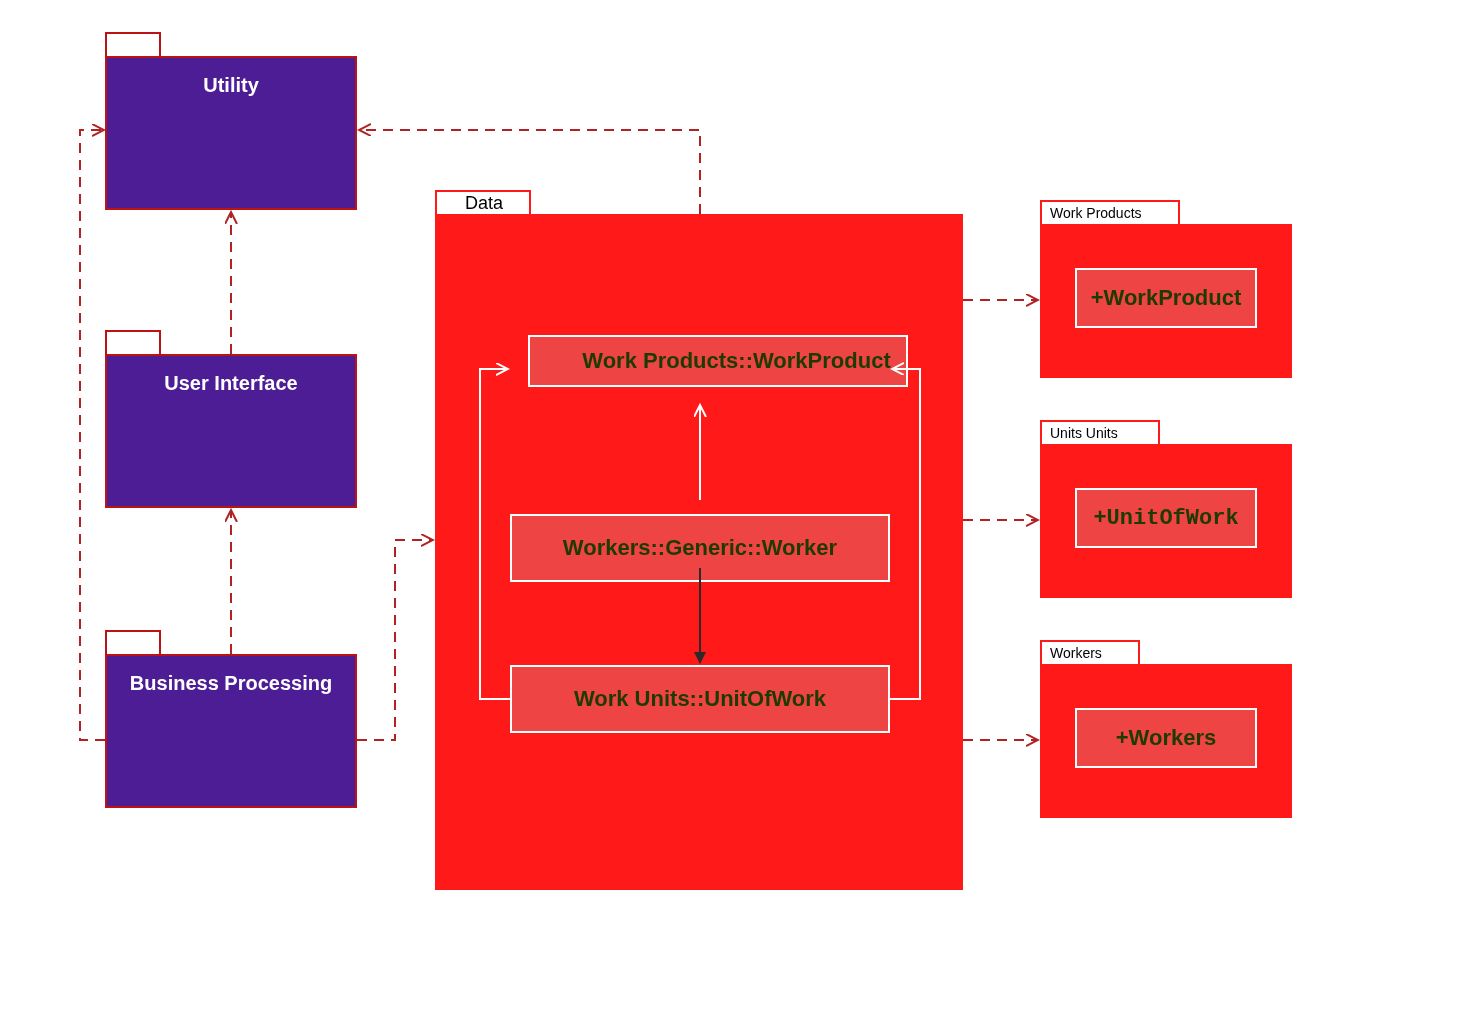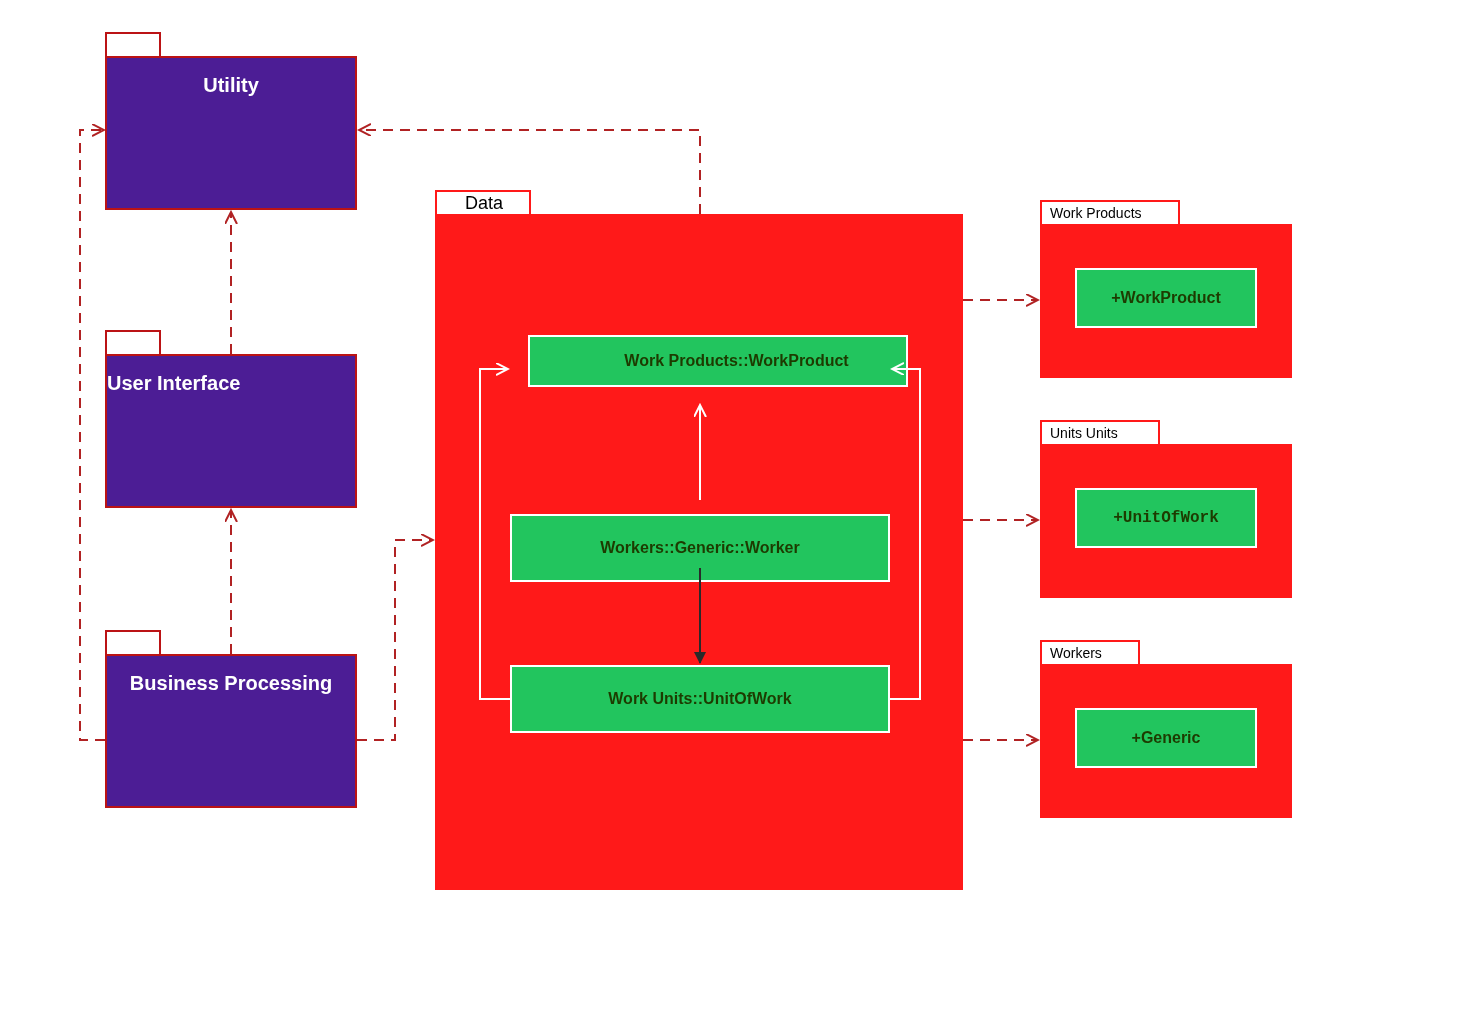--- a/index.html
+++ b/index.html
@@ -32,28 +32,28 @@
     box-sizing: border-box;
   }
   .pkg .label {
     color: #ffffff;
     font-weight: bold;
     font-size: 20px;
     position: absolute;
   }
   .class-box {
     position: absolute;
-    background: #22c55e;
+    background: #ef4444;
     border: 2px solid #ffffff;
     box-sizing: border-box;
     display: flex;
     align-items: center;
     justify-content: center;
     font-weight: bold;
-    font-size: 16px;
+    font-size: 22px;
     color: #1d3b00;
   }
   svg.overlay {
     position: absolute;
     left: 0; top: 0;
     width: 1460px; height: 1026px;
     pointer-events: none;
   }
 </style>
 </head>
@@ -62,21 +62,21 @@
 <div class="pkg" style="left:105px; top:32px; width:252px; height:178px;">
   <div class="tab" style="left:0; top:0; width:56px; border-color:#bb1315; background:#ffffff;"></div>
   <div class="body" style="left:0; top:24px; width:252px; height:154px;">
     <div class="label" style="left:0; right:0; top:16px; text-align:center;">Utility</div>
   </div>
 </div>
 
 <div class="pkg" style="left:105px; top:330px; width:252px; height:178px;">
   <div class="tab" style="left:0; top:0; width:56px; border-color:#bb1315;"></div>
   <div class="body" style="left:0; top:24px; width:252px; height:154px;">
-    <div class="label" style="left:0; right:0; top:16px; ">User Interface</div>
+    <div class="label" style="left:0; right:0; top:16px; text-align:center;">User Interface</div>
   </div>
 </div>
 
 <div class="pkg" style="left:105px; top:630px; width:252px; height:178px;">
   <div class="tab" style="left:0; top:0; width:56px; border-color:#bb1315;"></div>
   <div class="body" style="left:0; top:24px; width:252px; height:154px;">
     <div class="label" style="left:0; right:0; top:16px; text-align:center;">Business Processing</div>
   </div>
 </div>
 
@@ -117,21 +117,21 @@
   <span>+UnitOfWork</span>
 </div>
 
 <div class="pkg" style="left:1040px; top:640px; width:252px; height:178px;">
   <div class="tab" style="left:0; top:0; width:100px; border-color:#ff1919;">
     <span>Workers</span>
   </div>
   <div class="body" style="left:0; top:24px; width:252px; height:154px; background:#ff1919; border-color:#ff1919;"></div>
 </div>
 <div class="class-box" style="left:1075px; top:708px; width:182px; height:60px;">
-  <span>+Generic</span>
+  <span>+Workers</span>
 </div>
 
 <svg class="overlay">
   <defs>
     <marker id="open-arrow-red" markerWidth="14" markerHeight="14" refX="12" refY="6" orient="auto" markerUnits="userSpaceOnUse">
       <path d="M0,0 L12,6 L0,12" fill="none" stroke="#b12223" stroke-width="2"></path>
     </marker>
     <marker id="open-arrow-white" markerWidth="14" markerHeight="14" refX="12" refY="6" orient="auto" markerUnits="userSpaceOnUse">
       <path d="M0,0 L12,6 L0,12" fill="none" stroke="#ffffff" stroke-width="2"></path>
     </marker>

